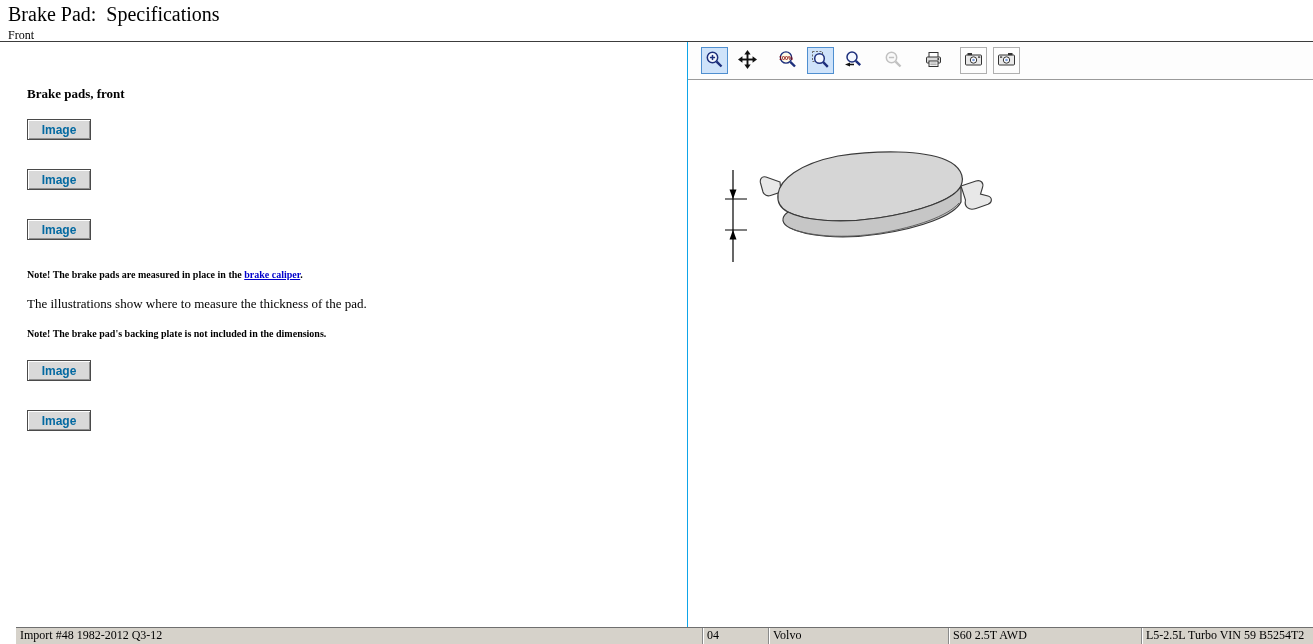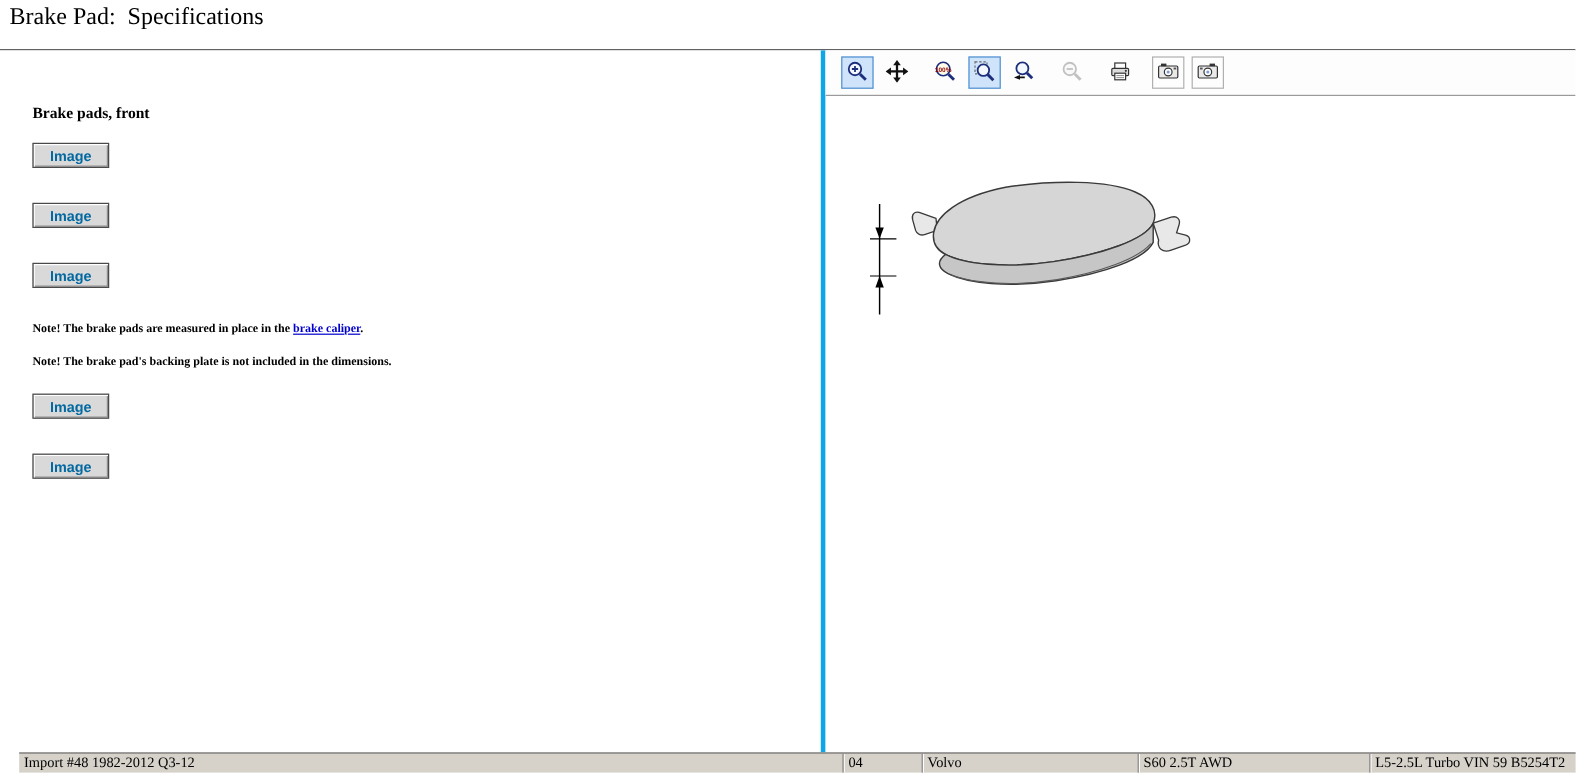--- a/index.html
+++ b/index.html
@@ -19,21 +19,21 @@
     border-bottom: 1px solid #3c3c3c;
     background: #fff;
   }
   .title { font-size: 20px; white-space: pre-wrap; }
   .subtitle { font-size: 12px; margin-top: 2px; }
 
   
   .main { display: flex; height: 585px; }
   .left {
     width: 688px;
-    border-right: 4px solid #0ea5e9;
+    border-right: 1px solid #0ea5e9;
     padding: 44px 24px 0 27px;
     background: #fff;
   }
   .right { flex: 1; position: relative; background: #fff; }
 
   
   .section-title { font-size: 13px; font-weight: bold; margin-bottom: 17px; }
   .btn-row { margin-bottom: 29px; }
   .img-btn {
     width: 64px; height: 21px;
@@ -109,39 +109,41 @@
   .cell-code { width: 66px; }
   .cell-make { width: 180px; }
   .cell-model { width: 193px; }
   .cell-engine { width: 188px; }
 </style>
 </head>
 <body>
 
 <div class="header">
   <div class="title">Brake Pad:  Specifications</div>
+  <div class="subtitle">Front</div>
 </div>
 
 <div class="main">
 
   <div class="left">
     <p class="section-title">Brake pads, front</p>
 
     <div class="btn-row">
       <button class="img-btn">Image</button>
     </div>
     <div class="btn-row">
       <button class="img-btn">Image</button>
     </div>
     <div class="btn-row">
       <button class="img-btn">Image</button>
     </div>
 
     <p class="note"><span>Note! The brake pads are measured in place in the </span><a class="caliper-link">brake caliper</a><span>.</span></p>
 
+    <p class="para">The illustrations show where to measure the thickness of the pad.</p>
 
     <p class="note last">Note! The brake pad's backing plate is not included in the dimensions.</p>
 
     <div class="btn-row">
       <button class="img-btn">Image</button>
     </div>
     <div class="btn-row">
       <button class="img-btn">Image</button>
     </div>
   </div>

